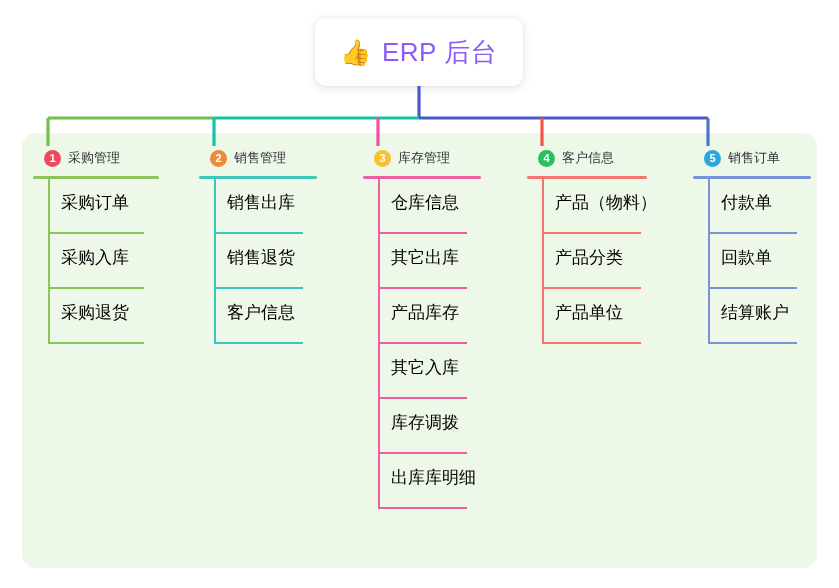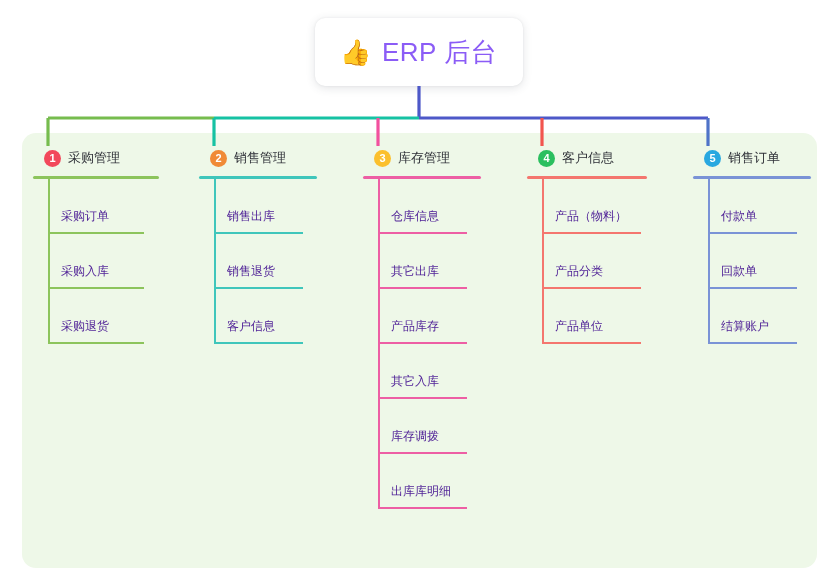--- a/index.html
+++ b/index.html
@@ -108,23 +108,23 @@
     margin-top: 0;
   }
   .leaf {
     position: relative;
     height: 55px;
     box-sizing: border-box;
   }
   .leaf-text {
     position: absolute;
     left: 28px;
-    bottom: 9px;
-    font-size: 12px;
-    color: #4c1d95;
+    bottom: 20px;
+    font-size: 17px;
+    color: #000000;
     white-space: nowrap;
   }
   .leaf-underline {
     position: absolute;
     left: 16px;
     bottom: 0;
     height: 1.6px;
   }
   .leaf-spine {
     position: absolute;

